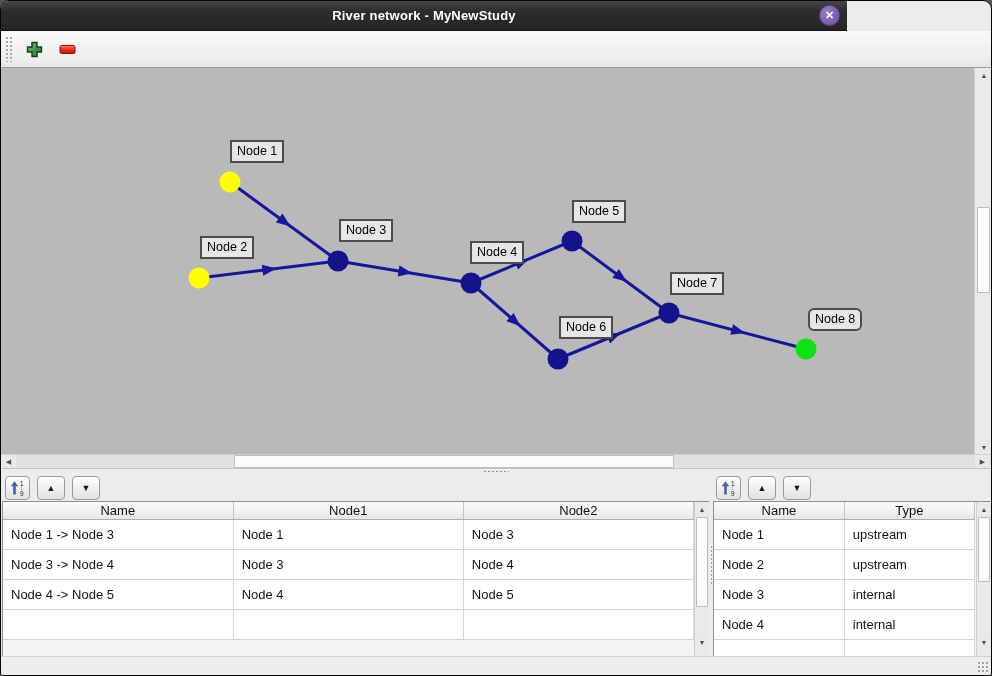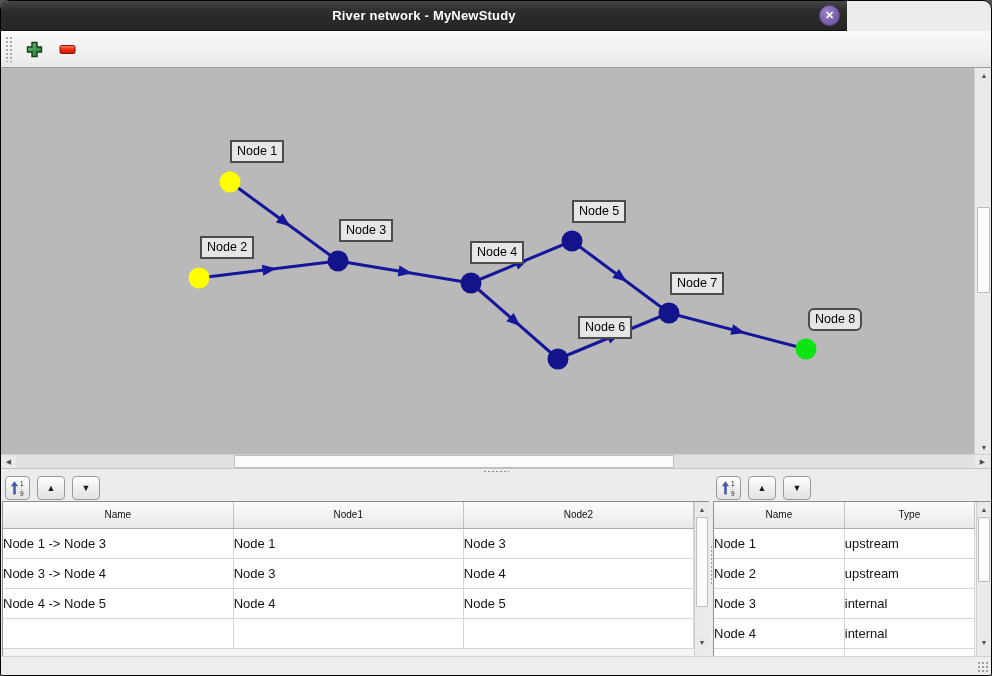--- a/index.html
+++ b/index.html
@@ -68,26 +68,26 @@
     height:24px; margin-right:7px; display:flex; align-items:center; justify-content:center;
     background:linear-gradient(#ffffff,#efefef 50%,#e2e2e2);
     border:1px solid #9a9a9a; border-radius:4px; cursor:pointer; color:#1a1a1a;
   }
   .pane-btn.sort{ width:25px; }
   .pane-btn.move{ width:28px; font-size:9px; }
   .table-zone{ position:absolute; top:27px; bottom:0; left:0; right:0; overflow:hidden;
     border-top:1px solid #8f8f8f; border-left:1px solid #8f8f8f; background:#f4f4f4; }
   table.grid{ border-collapse:collapse; table-layout:fixed; background:#fff; }
   table.grid th{
-    height:26px; font-size:10px; font-weight:normal; color:#111; text-align:center;
+    height:17px; font-size:13px; font-weight:normal; color:#111; text-align:center;
     background:linear-gradient(#fbfbfb,#eeeeee 70%,#e7e7e7);
     border-right:1px solid #c3c3c3; border-bottom:1px solid #aeaeae; overflow:hidden;
   }
   table.grid td{
-    height:30px; font-size:13px; color:#141414; padding-left:0;
+    height:30px; font-size:13px; color:#141414; padding-left:8px;
     background:#ffffff; border-right:1px solid #d5d5d5; border-bottom:1px solid #d5d5d5;
     overflow:hidden; white-space:nowrap;
   }
   
   .footer{ position:absolute; left:0; top:655px; width:990px; height:19px; background:#ededeb;
     border-top:1px solid #d2d2d0; }
   .resize-grip{ position:absolute; right:3px; bottom:3px; width:11px; height:11px;
     background-image:radial-gradient(circle,#a0a0a0 1px,transparent 1.2px); background-size:4px 4px;
     cursor:nwse-resize; }
 </style>
@@ -157,21 +157,21 @@
           <circle cx="571" cy="173" r="10.5" fill="#13138c"></circle>
           <circle cx="557" cy="291" r="10.5" fill="#13138c"></circle>
           <circle cx="668" cy="245" r="10.5" fill="#13138c"></circle>
           <circle cx="805" cy="281" r="10.5" fill="#0ce414"></circle>
         </svg>
     <div class="node-label" style="left: 229px; top: 72px;">Node 1</div>
         <div class="node-label" style="left: 199px; top: 168px;">Node 2</div>
         <div class="node-label" style="left: 338px; top: 151px;">Node 3</div>
         <div class="node-label" style="left: 469px; top: 173px;">Node 4</div>
         <div class="node-label" style="left: 571px; top: 132px;">Node 5</div>
-        <div class="node-label" style="left: 577px; top: 248px;">Node 6</div>
+        <div class="node-label" style="left: 558px; top: 248px;">Node 6</div>
         <div class="node-label" style="left: 669px; top: 204px;">Node 7</div>
         <div class="node-label" style="left: 807px; top: 240px; border-radius: 6px;">Node 8</div>
       </div>
 
     <div class="vscroll" style="right:0;top:0;width:17px;height:386px;">
       <div class="sb-btn" style="left:1px;top:0;width:16px;height:14px;">
         <span>▲</span>
       </div>
       <div class="sb-thumb" style="left:2px;top:139px;width:13px;height:86px;"></div>
       <div class="sb-btn" style="left:1px;bottom:0;width:16px;height:14px;">

